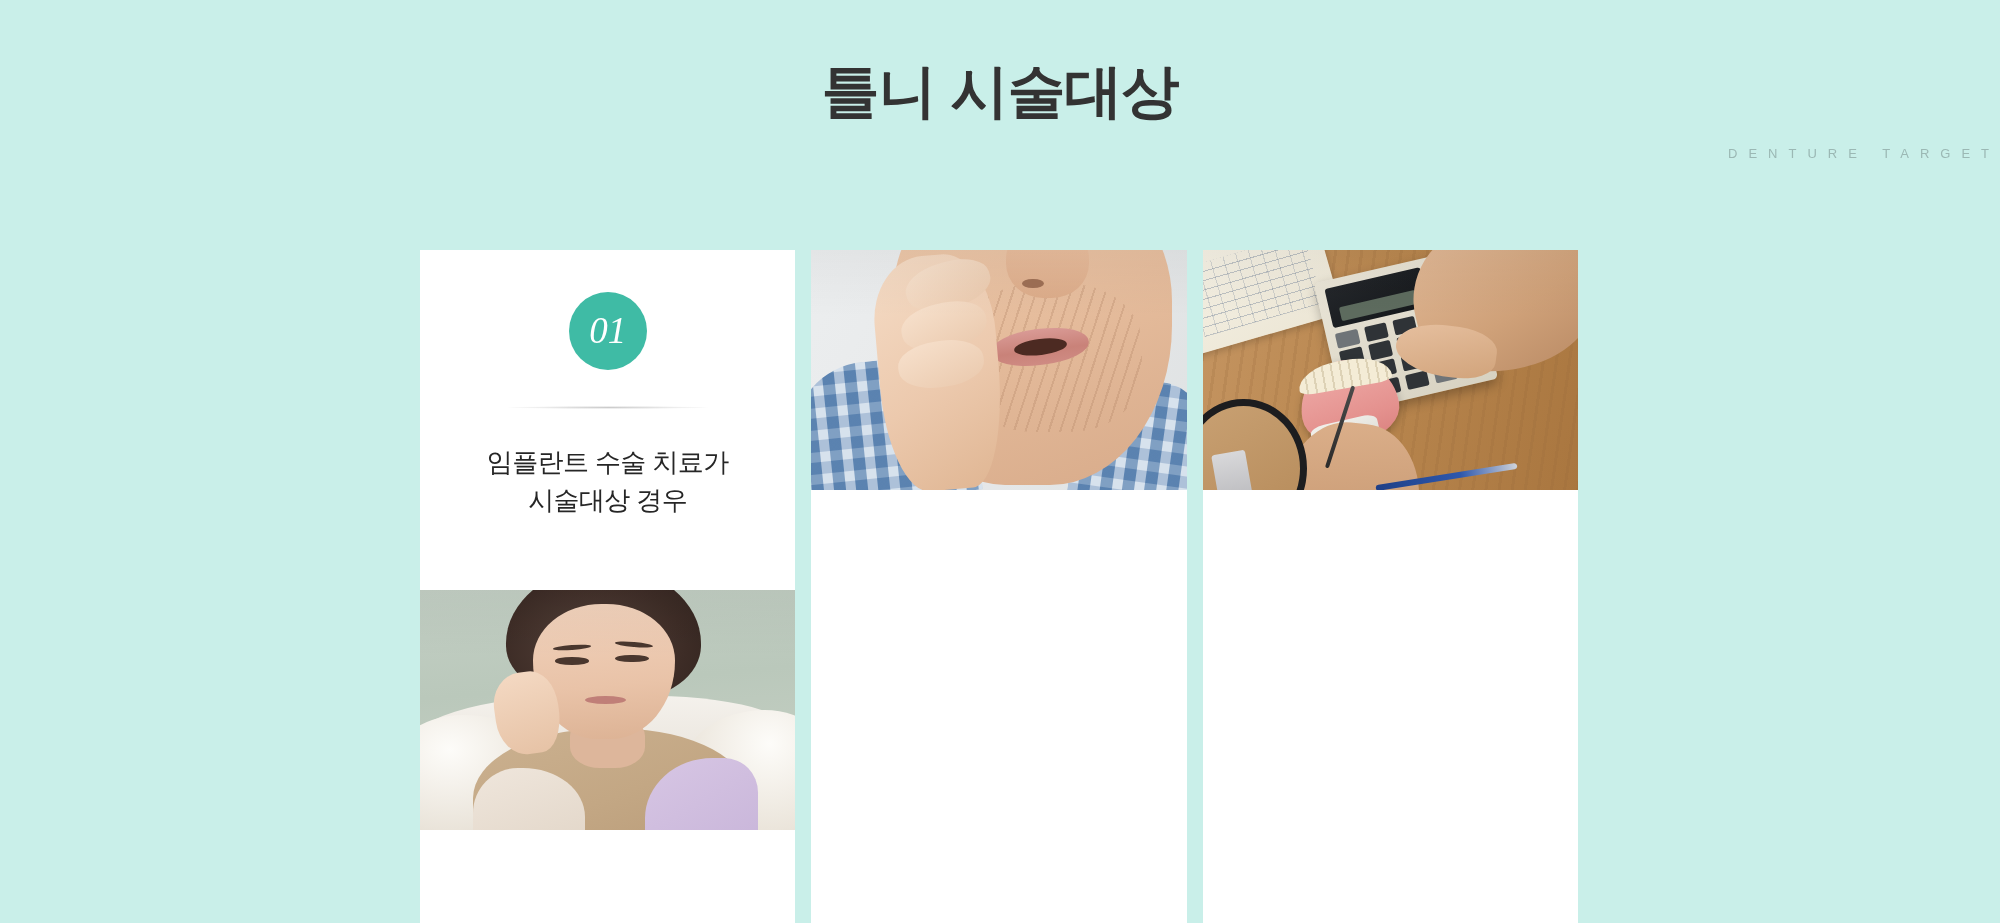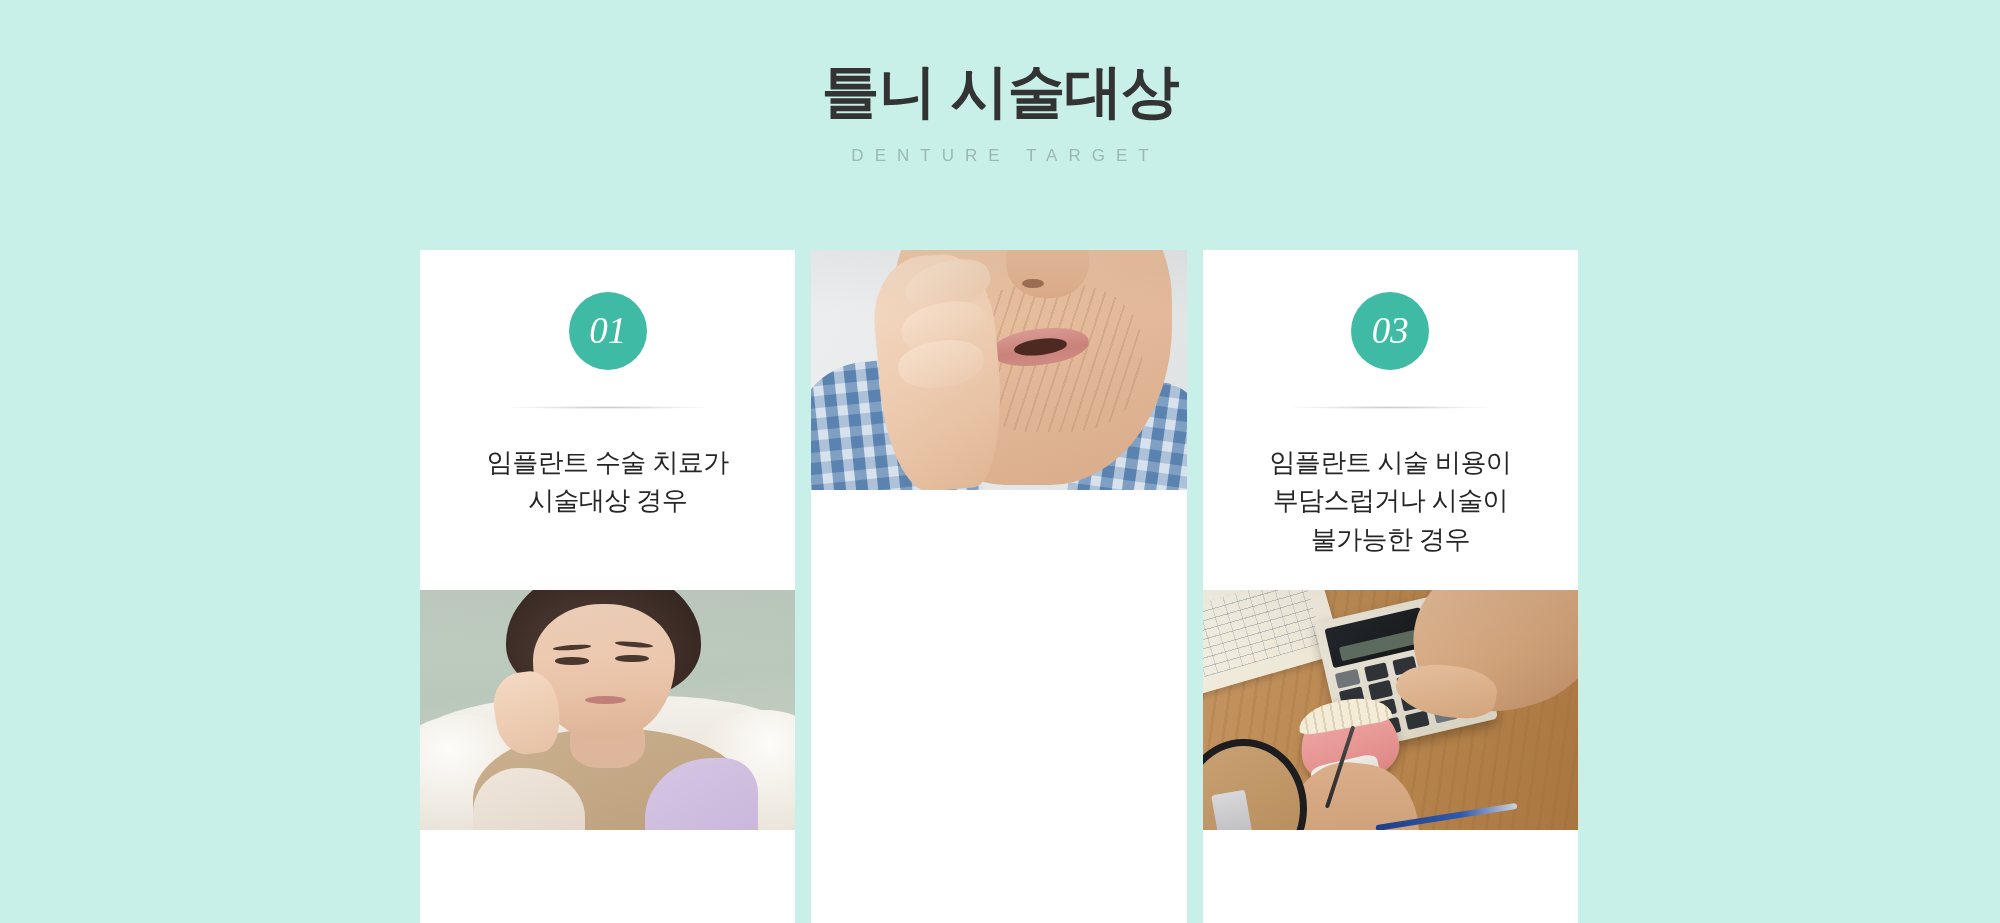--- a/index.html
+++ b/index.html
@@ -36,27 +36,28 @@
     font-size: 58px;
     font-weight: 700;
     color: #333333;
     letter-spacing: -1px;
     line-height: 1.15;
     margin: 0;
     white-space: pre;
   }
   .heading-sub {
     margin-top: 22px;
-    font-size: 17px;
+    font-size: 13px;
     font-weight: 400;
     color: #9bb8b4;
     letter-spacing: 11px;
     text-indent: 11px;
     line-height: 1;
     white-space: pre;
+    text-align: right;
   }
 
   
   .cards {
     position: absolute;
     top: 250px;
     left: 420px;
     width: 1158px;
     height: 736px;
     display: flex;
@@ -430,29 +431,20 @@
         <div class="mouth-open"></div>
         <div class="hand"></div>
         <div class="finger f1"></div>
         <div class="finger f2"></div>
         <div class="finger f3"></div>
         <div class="photo-shade"></div>
       </div>
     </div>
 
     <div class="card">
-      <div class="card-top">
-        <div class="badge">
-          <span class="badge-num">03</span>
-        </div>
-        <div class="divider"></div>
-        <div class="card-text">임플란트 시술 비용이
-부담스럽거나 시술이
-불가능한 경우</div>
-      </div>
       <div class="card-photo p3">
         <div class="paper">
           <div class="grid"></div>
         </div>
         <div class="calc">
           <div class="screen">
             <div class="lcd"></div>
           </div>
           <div class="keys">
             <div class="key grey"></div>

